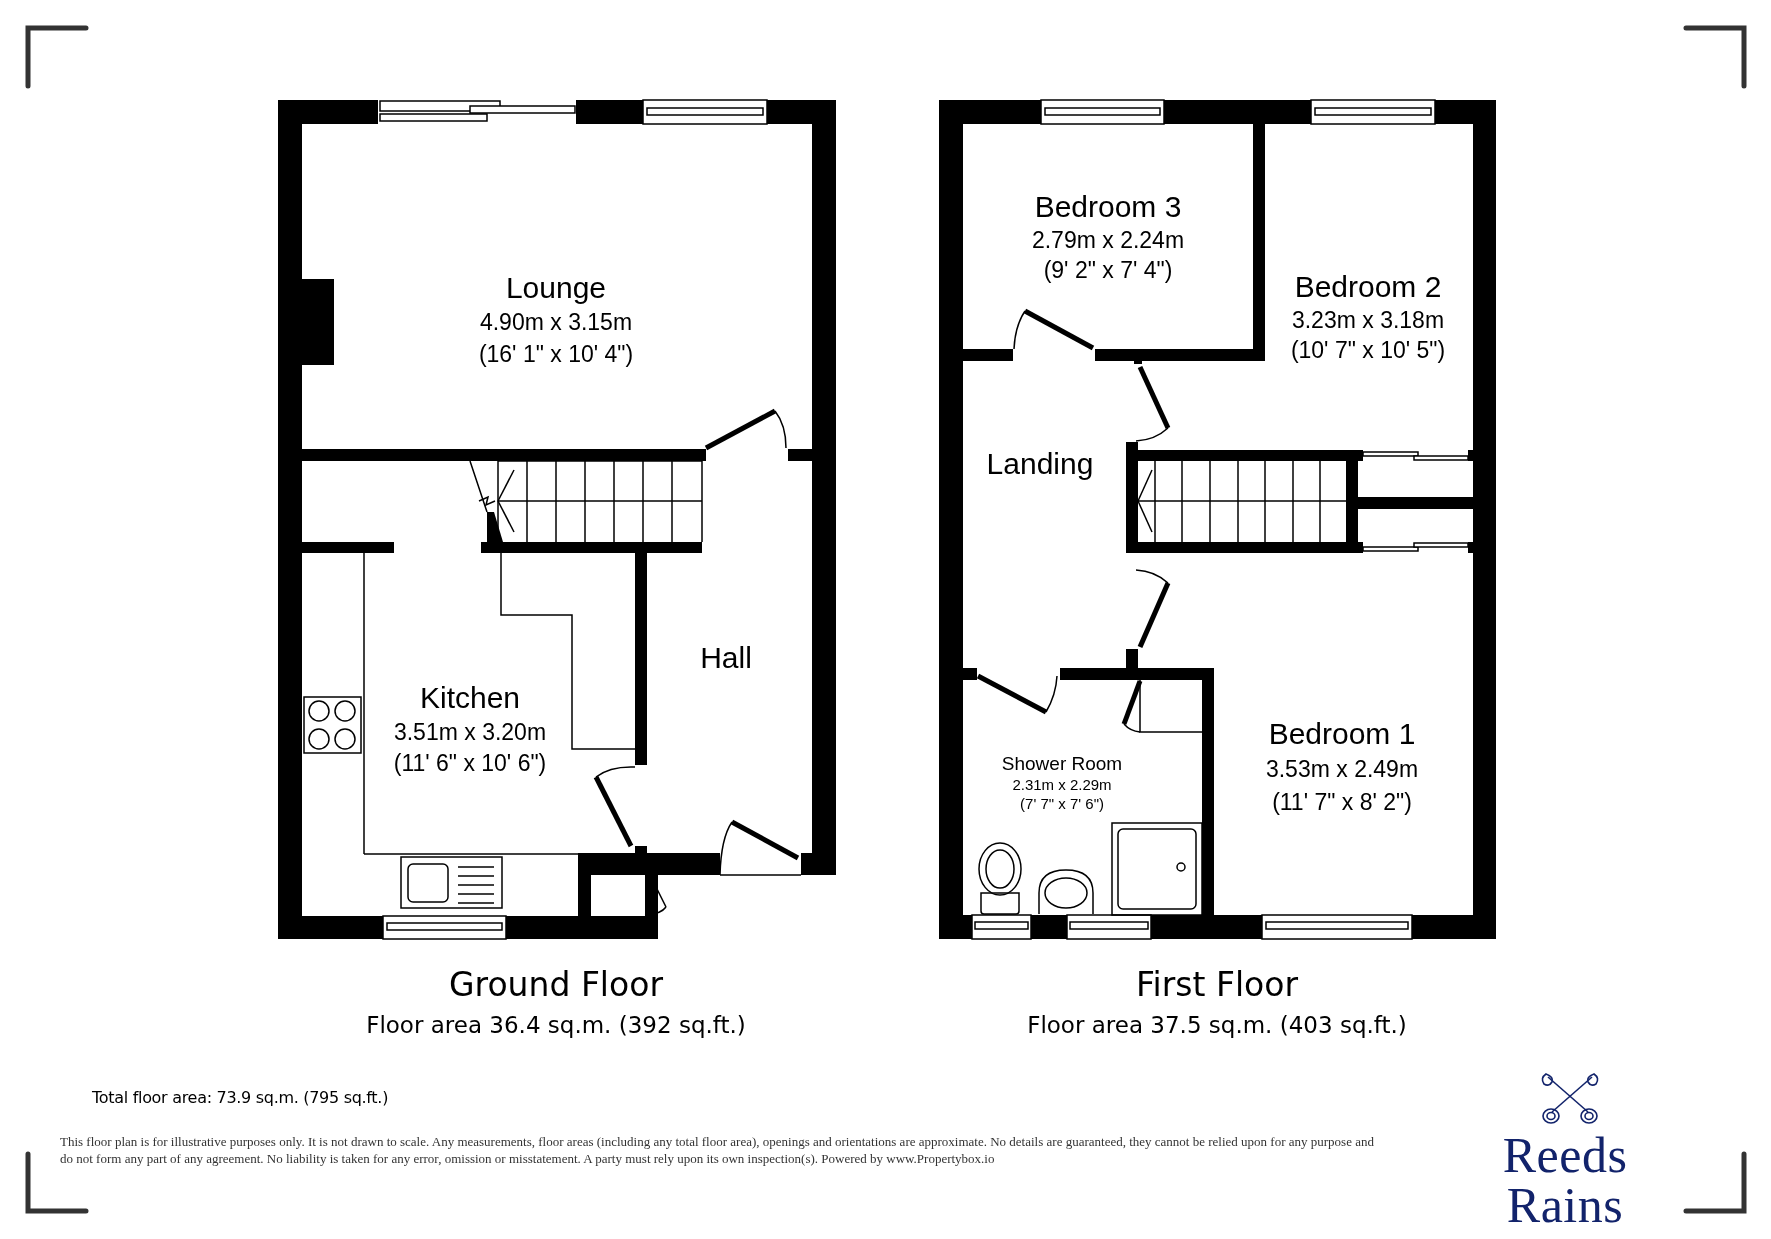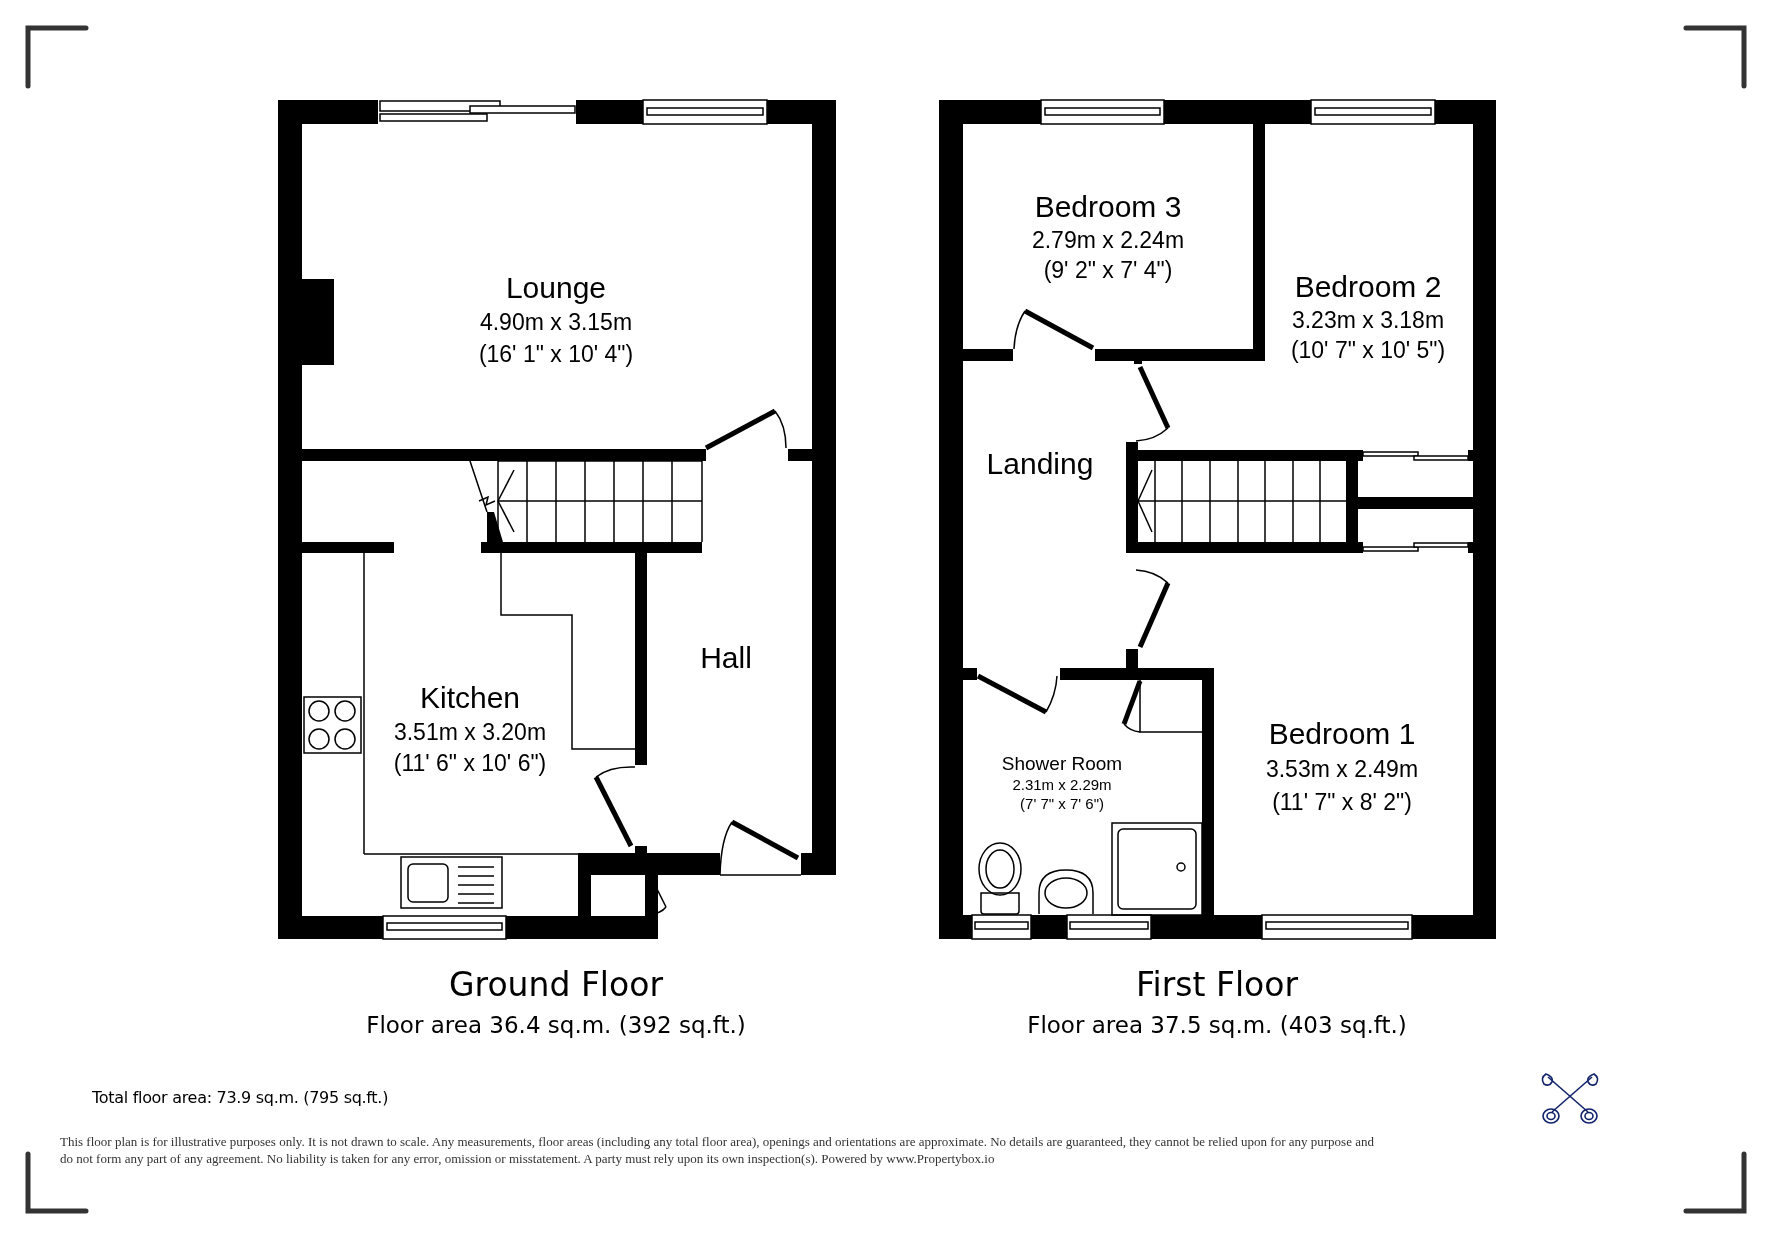--- a/index.html
+++ b/index.html
@@ -288,13 +288,14 @@
     <ellipse cx="1551" cy="1116" rx="4" ry="3.5"></ellipse>
     <ellipse cx="1589" cy="1116" rx="8" ry="7"></ellipse>
     <ellipse cx="1589" cy="1116" rx="4" ry="3.5"></ellipse>
   </g>
 </svg>
 
 <div class="total">Total floor area: 73.9 sq.m. (795 sq.ft.)</div>
 <div class="disclaimer">This floor plan is for illustrative purposes only. It is not drawn to scale. Any measurements, floor areas (including any total floor area), openings and orientations are approximate. No details are guaranteed, they cannot be relied upon for any purpose and do not form any part of any agreement. No liability is taken for any error, omission or misstatement. A party must rely upon its own inspection(s). Powered by www.Propertybox.io</div>
 <div class="brand">
   <div style="height:62px"></div>
+  <div class="brand-name">Reeds Rains</div>
 </div>
 
 </body></html>

